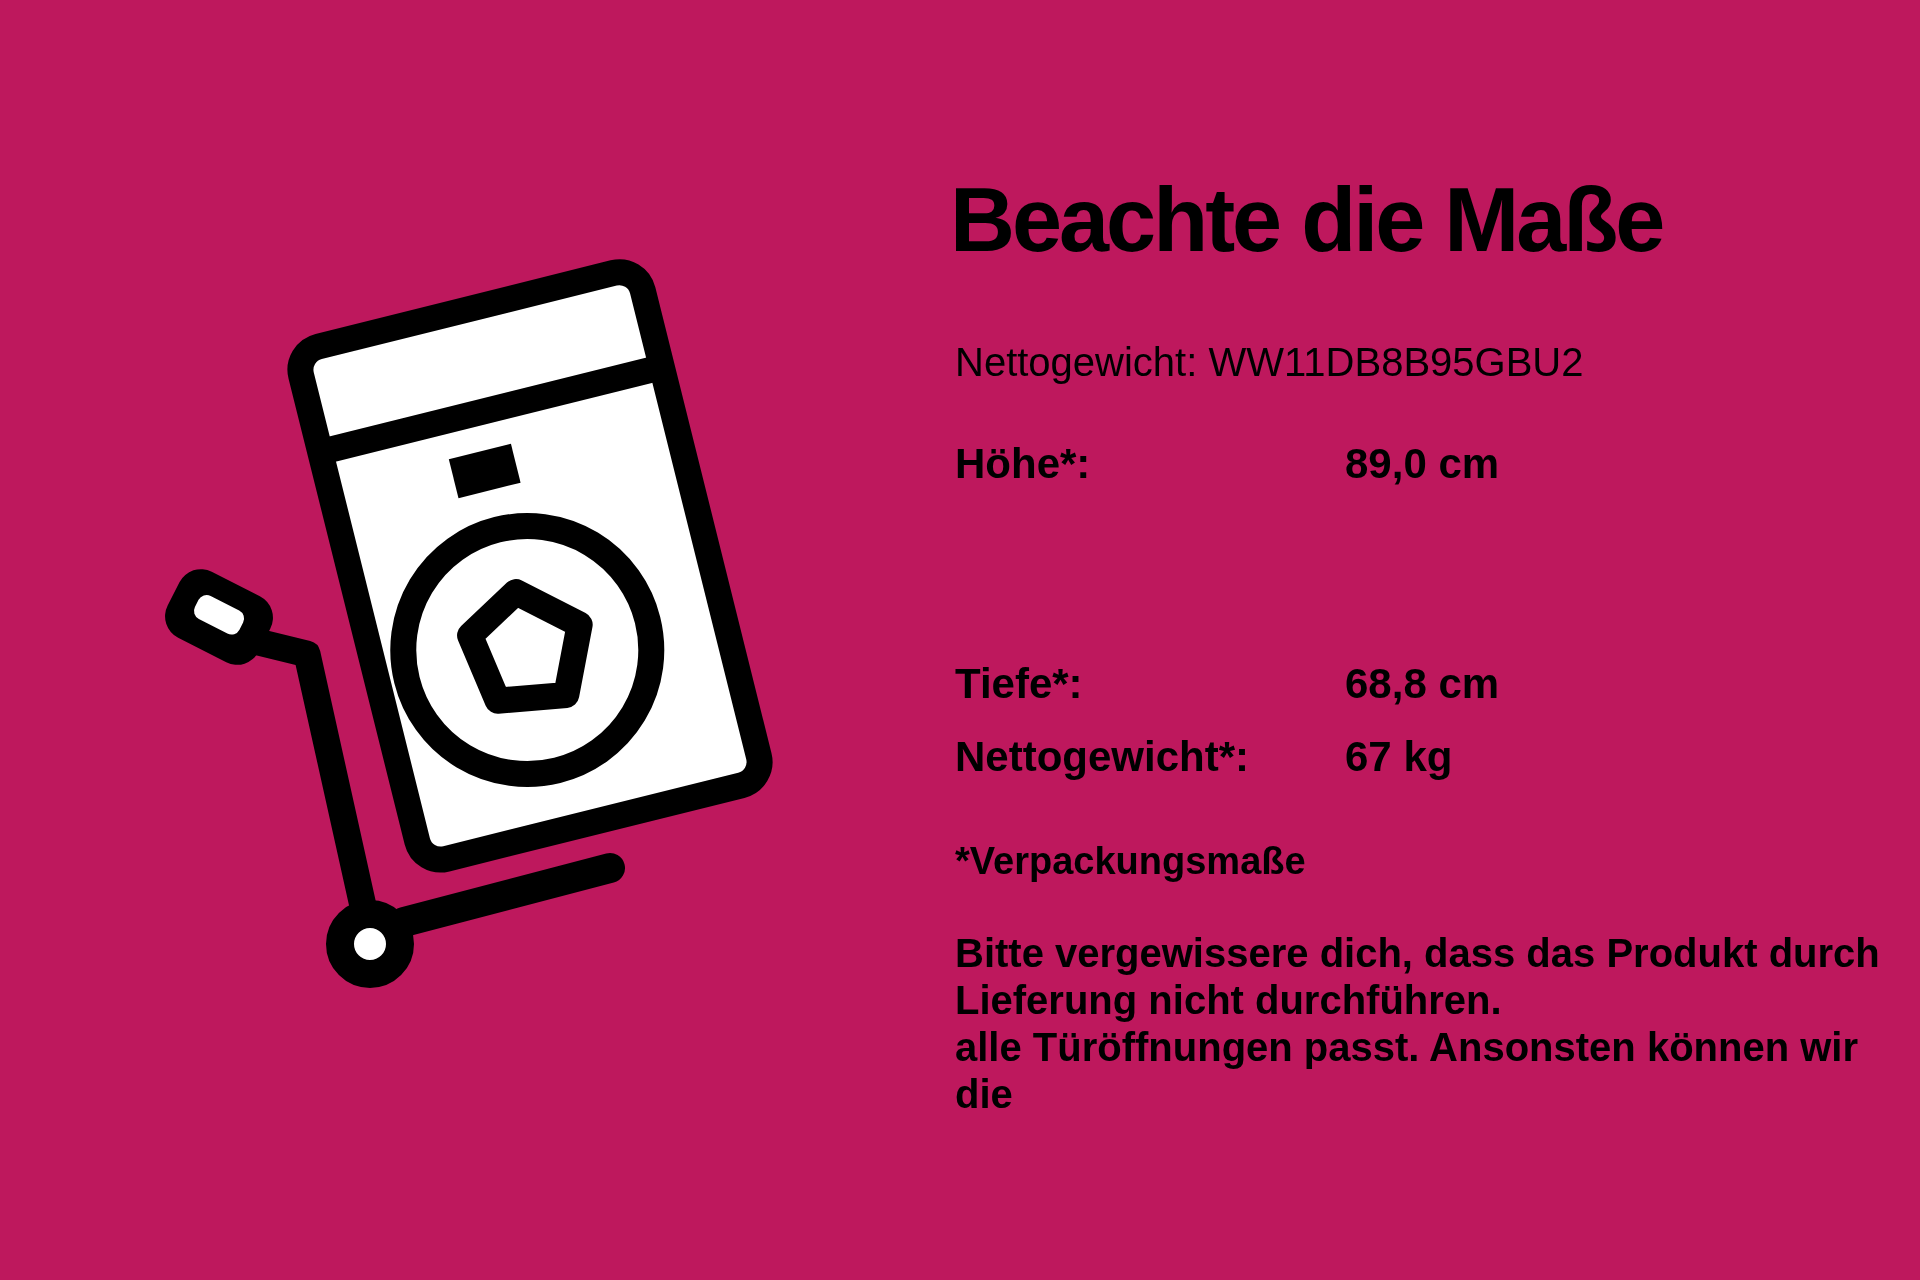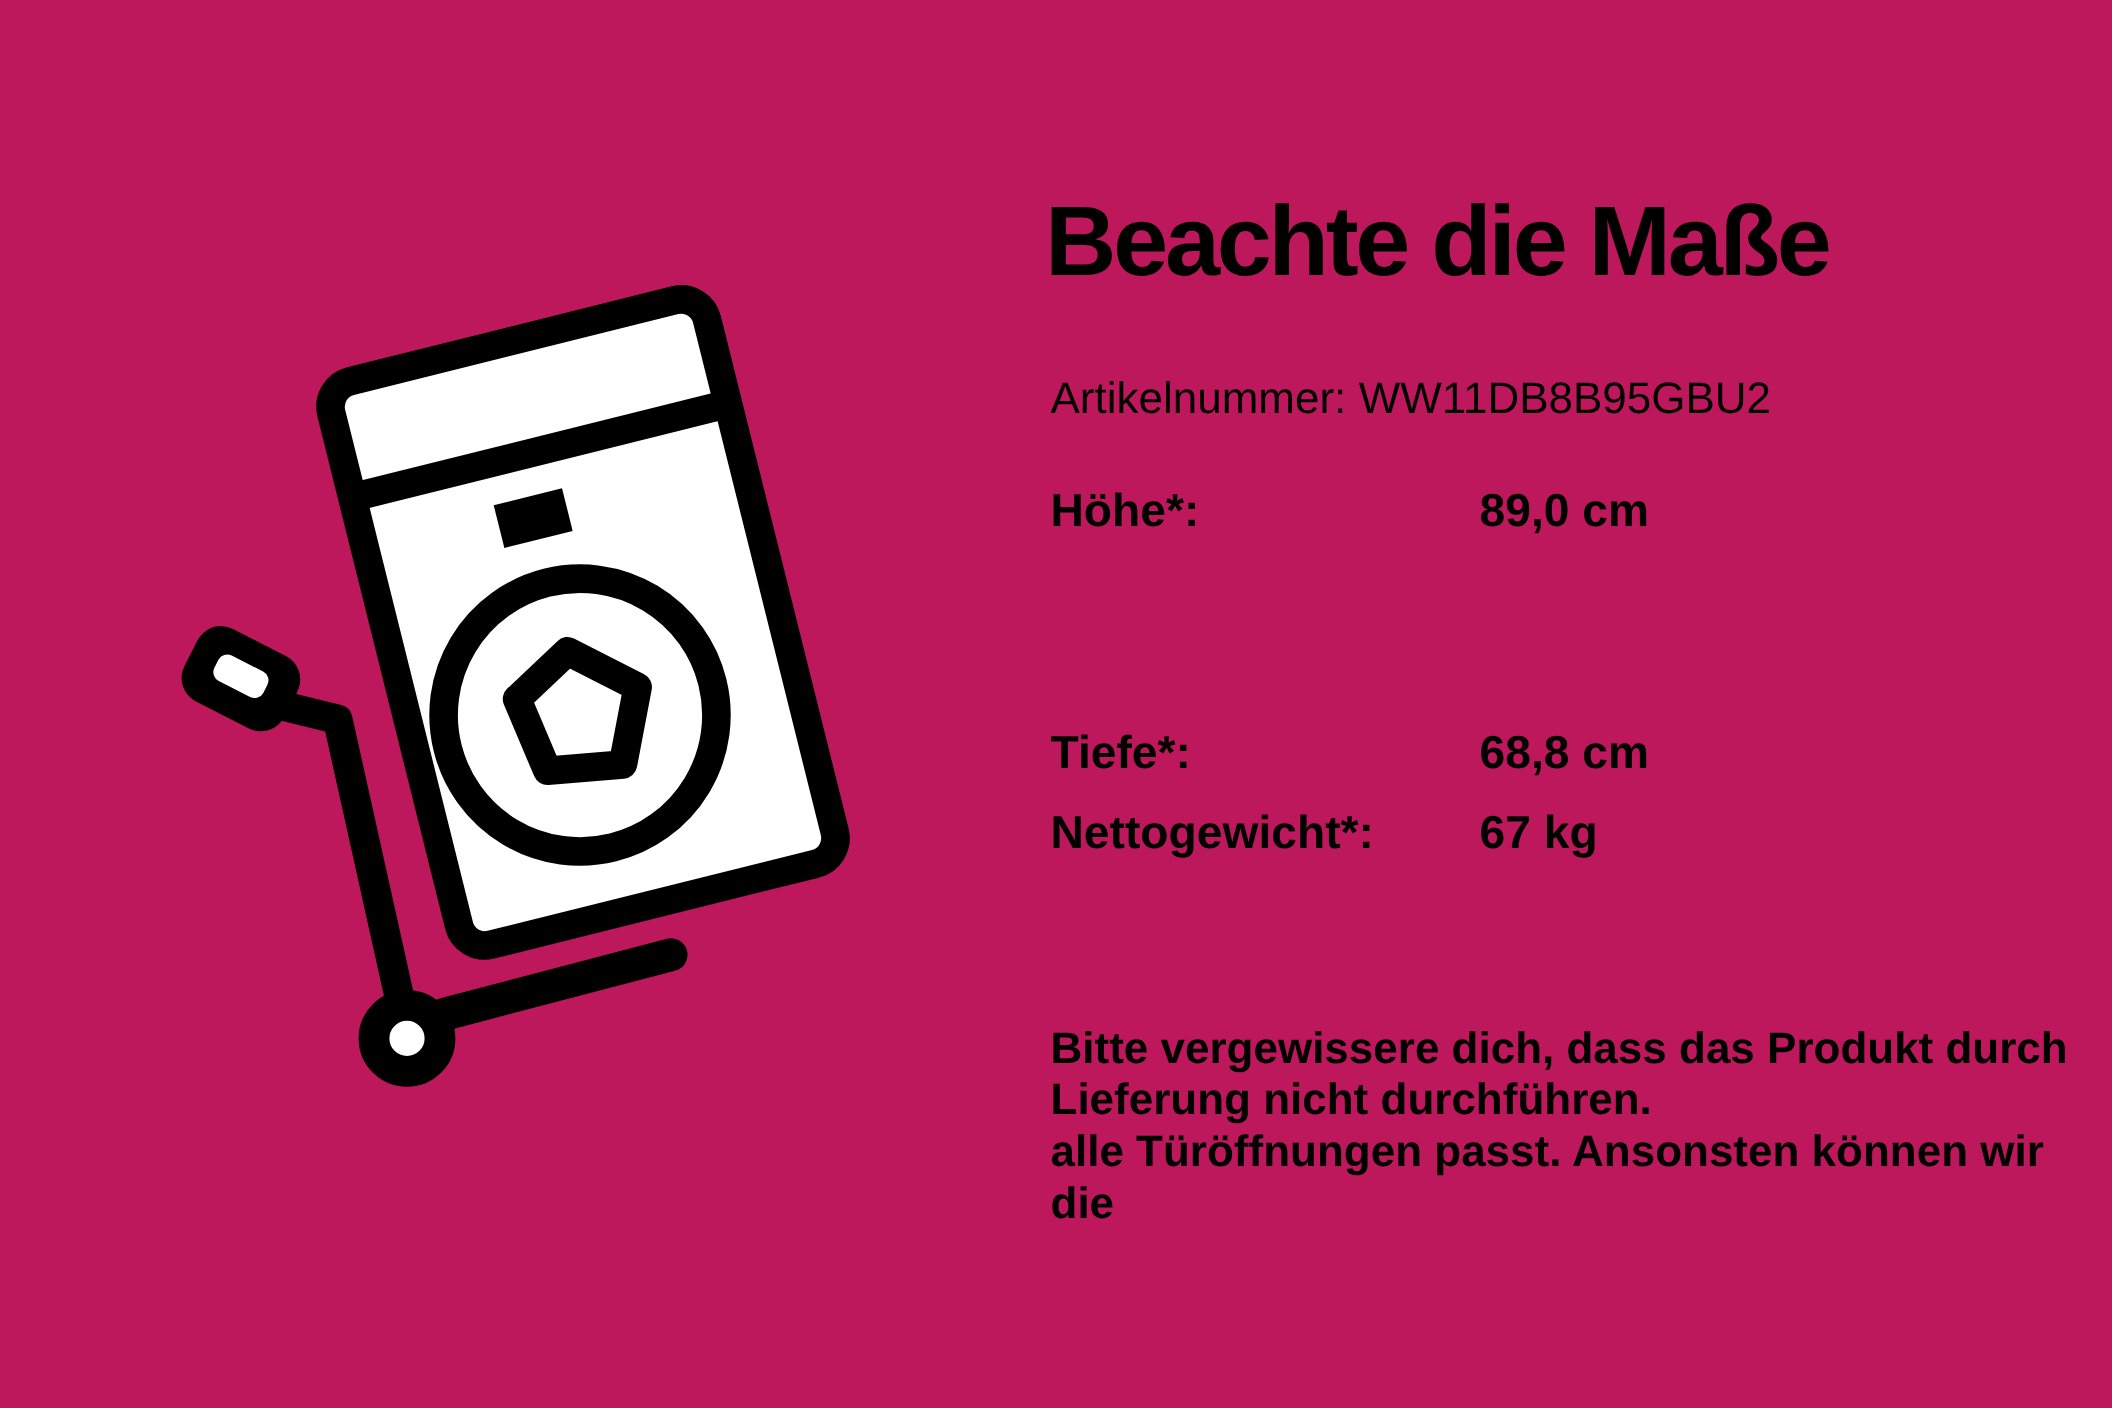--- a/index.html
+++ b/index.html
@@ -101,36 +101,37 @@
       </g>
       <path d="M 148 412 L 197 424 L 257 694" stroke-width="27" stroke-linecap="round" stroke-linejoin="round"></path>
       <circle cx="260" cy="714" r="30" fill="#ffffff" stroke-width="28"></circle>
       <line x1="294" y1="692" x2="500" y2="638" stroke-width="30" stroke-linecap="round"></line>
     </g>
   </svg>
 
   <div id="page-title" class="abs">Beachte die Maße</div>
 
   <div id="article-line" class="abs">
-    <span>Artikelnummer:</span><span class="article-number">WW11DB8B95GBU2</span>
+    <span>Nettogewicht:</span><span class="article-number">WW11DB8B95GBU2</span>
   </div>
 
   <div id="dim-row-0" class="abs dim-row">
     <span class="dim-label">Höhe*:</span>
     <span class="dim-value">89,0 cm</span>
   </div>
   <div id="dim-row-2" class="abs dim-row">
     <span class="dim-label">Tiefe*:</span>
     <span class="dim-value">68,8 cm</span>
   </div>
   <div id="dim-row-3" class="abs dim-row">
     <span class="dim-label">Nettogewicht*:</span>
     <span class="dim-value">67 kg</span>
   </div>
 
+  <div id="footnote" class="abs">*Verpackungsmaße</div>
 
   <div id="delivery-note" class="abs">
     <div>Bitte vergewissere dich, dass das Produkt durch</div>
     <div>Lieferung nicht durchführen.</div>
     <div>alle Türöffnungen passt. Ansonsten können wir die</div>
   </div>
 
 </div>
 
 </body></html>

